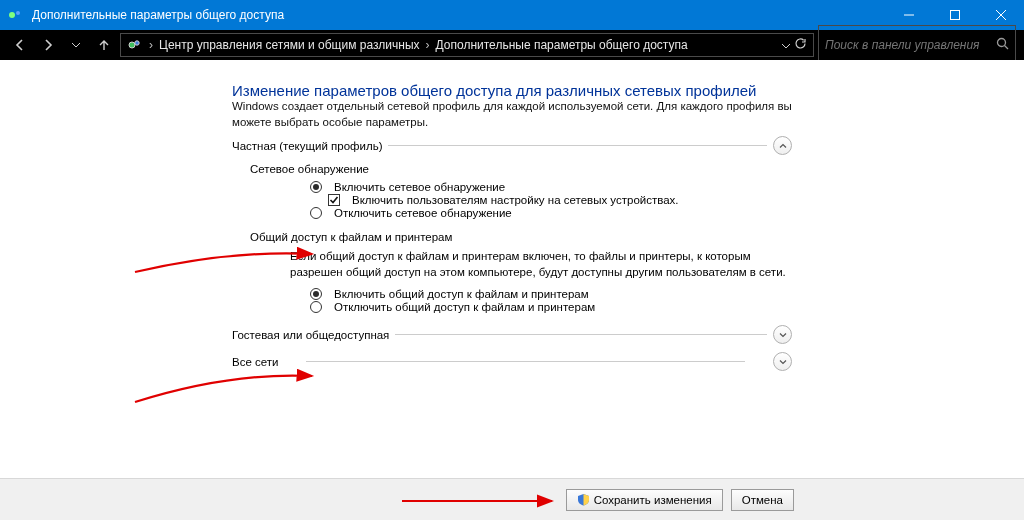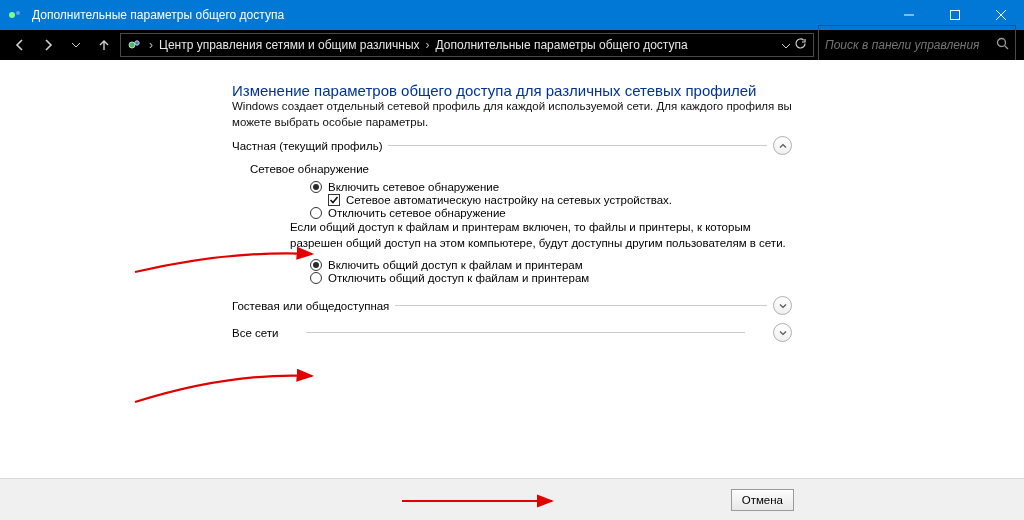--- a/index.html
+++ b/index.html
@@ -25,21 +25,21 @@
 h1.main-title { color: #003399; font-weight: 400; font-size: 15px; margin-bottom: 0; }
 .intro { font-size: 11.5px; line-height: 1.35; color: #111; margin-bottom: 6px; }
 .section-header { display: flex; align-items: center; gap: 6px; margin: 6px 0; text-align: center; }
 .section-header .label { font-size: 11.5px; color: #000; white-space: nowrap; }
 .section-header .line { flex: 1; border-top: 1px solid #ccc; }
 .chevron-btn { width: 19px; height: 19px; border: 1px solid #b0b0b0; border-radius: 50%; display: flex; align-items: center; justify-content: center; background: linear-gradient(#fff,#efefef);}
 .chevron-btn svg { width: 8px; height: 8px; }
 .sub-h { font-size: 11.5px; margin: 8px 0 6px 18px; }
 .desc { font-size: 11.5px; line-height: 1.35; margin-left: 58px; margin-bottom: 8px; }
 .opts { margin-left: 78px; }
-.radio-row, .check-row { display: flex; align-items: center; gap: 6px; font-size: 11.5px; margin: 1px 0; }
+.radio-row, .check-row { display: flex; align-items: center; gap: 12px; font-size: 11.5px; margin: 1px 0; }
 .check-row { margin-left: 18px; }
 .radio { width: 12px; height: 12px; border: 1px solid #333; border-radius: 50%; display: flex; align-items: center; justify-content: center; flex-shrink:0;}
 .radio.selected::after { content: ""; width: 6px; height: 6px; background: #2b2b2b; border-radius: 50%; }
 .chk { width: 12px; height: 12px; border: 1px solid #333; display: flex; align-items: center; justify-content: center; flex-shrink:0; background:#fff;}
 .chk.checked svg { width: 10px; height: 10px; }
 .footer { position: absolute; bottom: 0; left: 0; right: 0; height: 42px; background: #f0f0f0; border-top: 1px solid #d8d8d8; display: flex; align-items: center; justify-content: flex-end; padding-right: 230px; gap: 8px; }
 .btn { height: 22px; padding: 0 10px; background: linear-gradient(#fdfdfd,#e8e8e8); border: 1px solid #9a9a9a; font-size: 11.5px; display: flex; align-items: center; gap: 4px; }
 .shield { width: 13px; height: 13px; }
 .redarrow { position: absolute; pointer-events: none; }
 </style>
@@ -144,28 +144,29 @@
       <div class="radio-row">
         <span class="radio selected"></span>
         <span>Включить сетевое обнаружение</span>
       </div>
       <div class="check-row">
         <span class="chk checked">
             <svg viewBox="0 0 10 10">
               <path d="M1.5 5 L4 7.5 L8.5 2" fill="none" stroke="#111" stroke-width="1.6"></path>
             </svg>
           </span>
-        <span>Сетевое автоматическую настройку на сетевых устройствах.</span>
+        <span>Включить пользователям настройку на сетевых устройствах.</span>
       </div>
       <div class="radio-row">
         <span class="radio"></span>
         <span>Отключить сетевое обнаружение</span>
       </div>
     </div>
 
+    <div class="sub-h" style="margin-top:12px;">Общий доступ к файлам и принтерам</div>
     <p class="desc">Если общий доступ к файлам и принтерам включен, то файлы и принтеры, к которым разрешен общий доступ на этом компьютере, будут доступны другим пользователям в сети.</p>
     <div class="opts">
       <div class="radio-row">
         <span class="radio selected"></span>
         <span>Включить общий доступ к файлам и принтерам</span>
       </div>
       <div class="radio-row">
         <span class="radio"></span>
         <span>Отключить общий доступ к файлам и принтерам</span>
       </div>
@@ -186,20 +187,27 @@
       <span class="line"></span>
       <span class="chevron-btn">
           <svg viewBox="0 0 8 8">
             <path d="M1 2.5 L4 5.5 L7 2.5" fill="none" stroke="#555" stroke-width="1.2"></path>
           </svg>
         </span>
     </div>
   </div>
 
   <div class="footer">
+    <div class="btn">
+      <svg class="shield" viewBox="0 0 13 13">
+          <path d="M6.5 1 L12 3 V7 C12 10 9 12 6.5 12.5 C4 12 1 10 1 7 V3 Z" fill="#3a78d8"></path>
+          <path d="M6.5 1 L12 3 V7 C12 10 9 12 6.5 12.5 V1 Z" fill="#ffd24a"></path>
+        </svg>
+      <span>Сохранить изменения</span>
+    </div>
     <div class="btn">
       <span>Отмена</span>
     </div>
   </div>
 
   <svg class="redarrow" style="left:130px; top:180px;" width="190" height="40">
       <defs>
         <marker id="ah1" markerWidth="8" markerHeight="8" refX="7" refY="3" orient="auto">
           <path d="M0 0 L8 3 L0 6 Z" fill="#e00000"></path>
         </marker>

